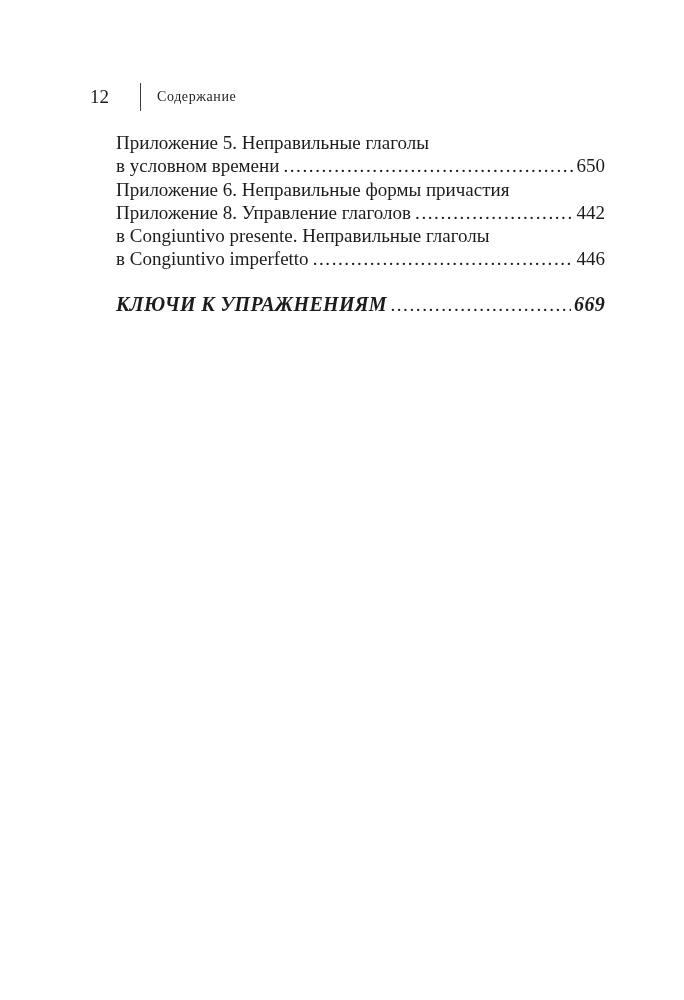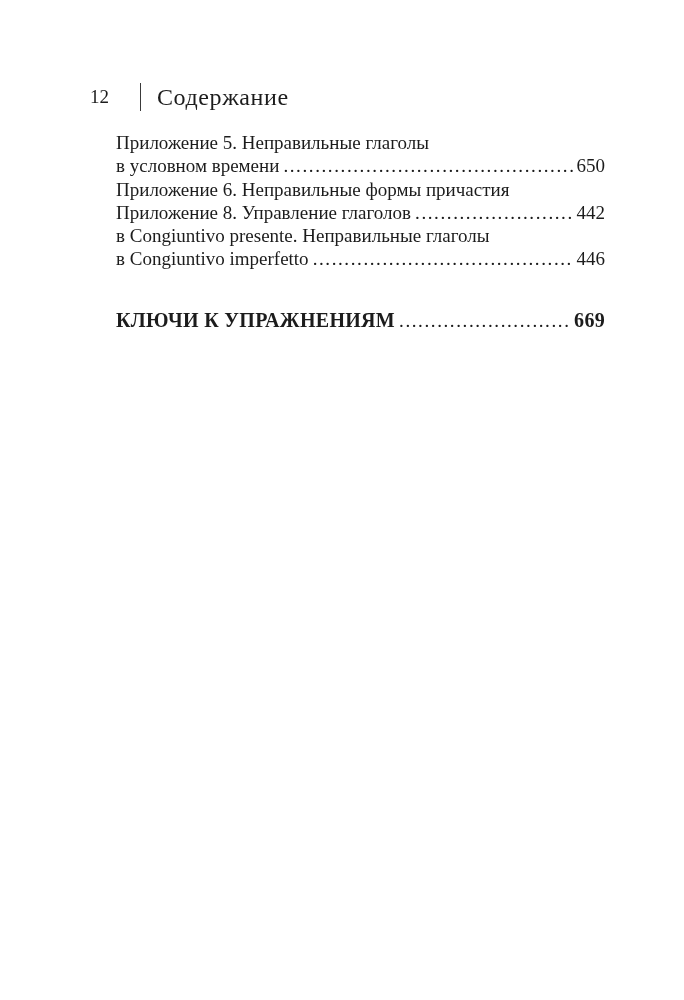--- a/index.html
+++ b/index.html
@@ -31,21 +31,21 @@
     flex: 0 0 auto;
   }
   .header-divider {
     width: 1px;
     height: 28px;
     background: #3a3a3a;
     margin: 0 16px 0 10px;
     flex: 0 0 auto;
   }
   .header-title {
-    font-size: 24px;
+    font-size: 14px;
     letter-spacing: 0.6px;
   }
   .toc {
     position: absolute;
     top: 131px;
     left: 116px;
     right: 79px;
   }
   .toc-entry { margin: 0; }
   .toc-line {
@@ -69,21 +69,22 @@
     content: "......................................................................................................................................................................................";
     letter-spacing: 1.6px;
     font-size: 19px;
     color: #1c1c1c;
   }
   .toc-page {
     flex: 0 0 auto;
     white-space: nowrap;
   }
   .keys-entry {
-    margin-top: 38px;
+    margin-top: 22px;
+    font-style: italic;
   }
   .keys-entry .toc-line {
     font-size: 20px;
     font-weight: bold;
     letter-spacing: 0.3px;
   }
   .keys-entry .dots::after {
     font-weight: normal;
   }
 </style>

